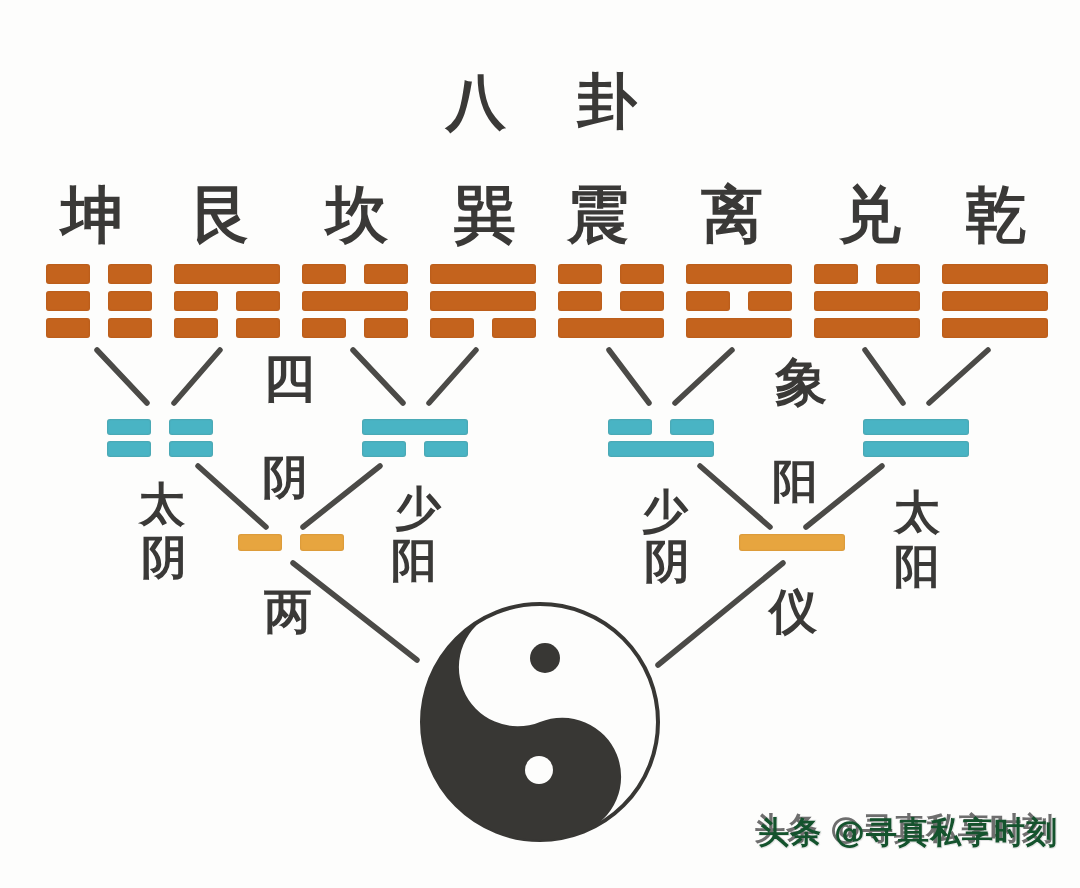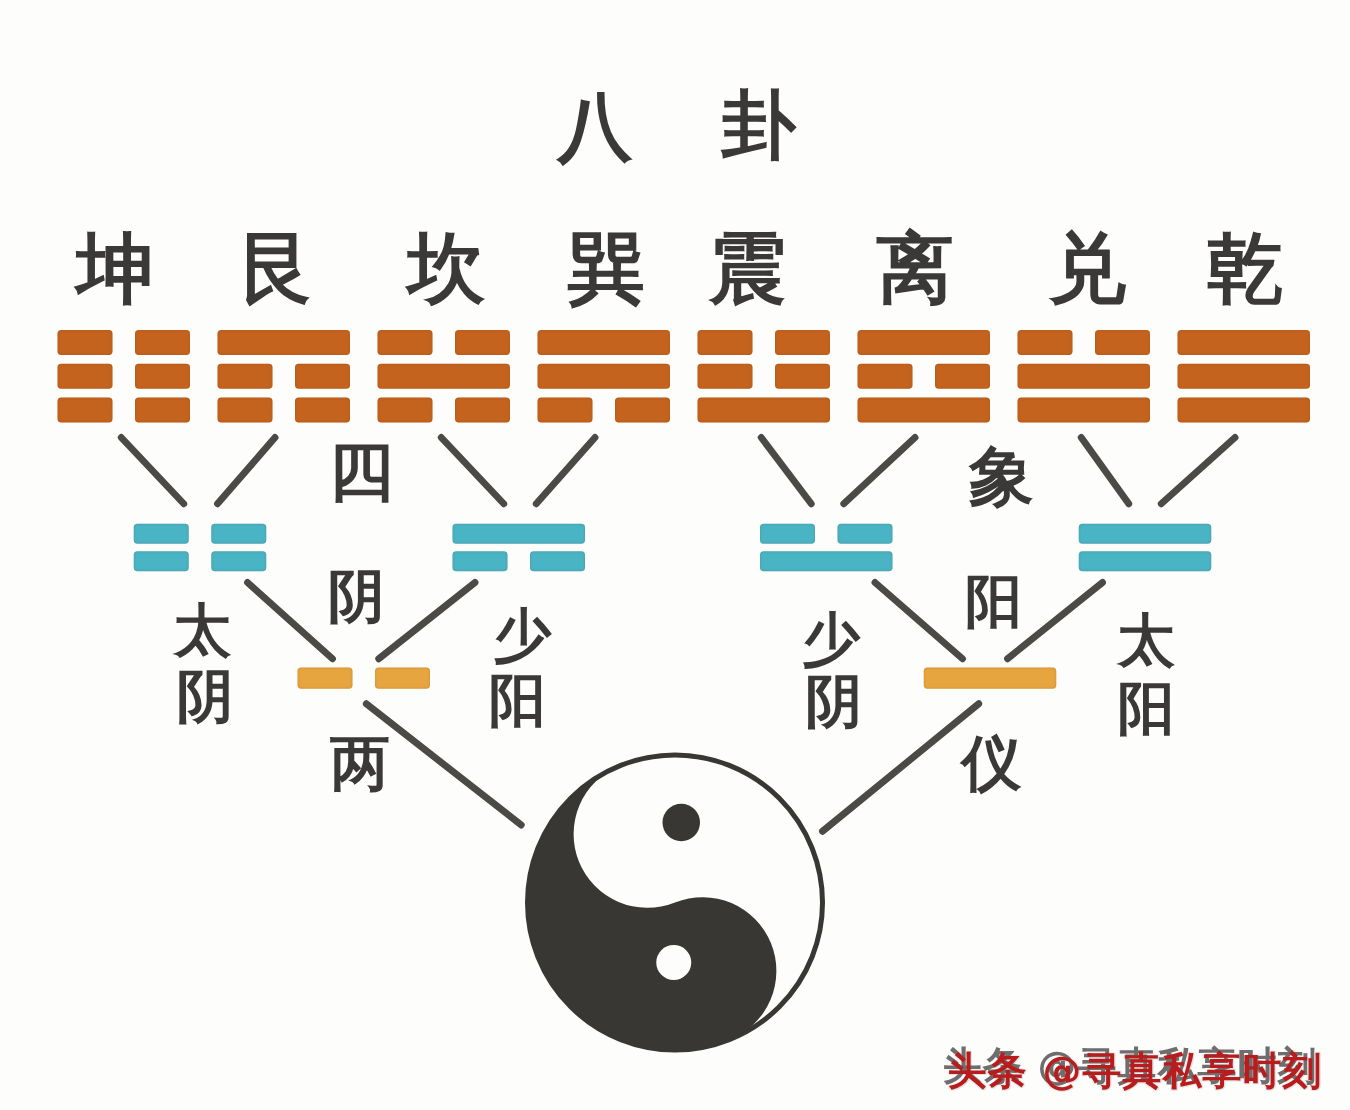--- a/index.html
+++ b/index.html
@@ -12,23 +12,23 @@
     position:absolute; transform:translate(-50%,-50%);
     font-weight:700; color:#3a3937; white-space:nowrap;
     line-height:1; user-select:none;
   }
   .bar {
     position:absolute; border-radius:3px;
     box-shadow: inset 0 0 2px rgba(90,40,0,0.25);
   }
   #linework { position:absolute; left:0; top:0; width:1080px; height:888px; }
   #watermark-box {
-    position:absolute; top:836px; right:22px;
+    position:absolute; top:812px; right:22px;
     font-size:31px; font-weight:700; letter-spacing:1px;
-    color:#b91c1c;
+    color:#14532d;
     text-shadow:-4px -4px 0 #6e6e6e, 1px 1px 0 #e3e3e3,
                 -1px 1px 0 #ededed, 1px -1px 0 #ededed;
     white-space:nowrap;
   }
 </style>
 </head>
 <body>
 
 <div id="stage">
   <svg id="linework" viewBox="0 0 1080 888" xmlns="http://www.w3.org/2000/svg">

